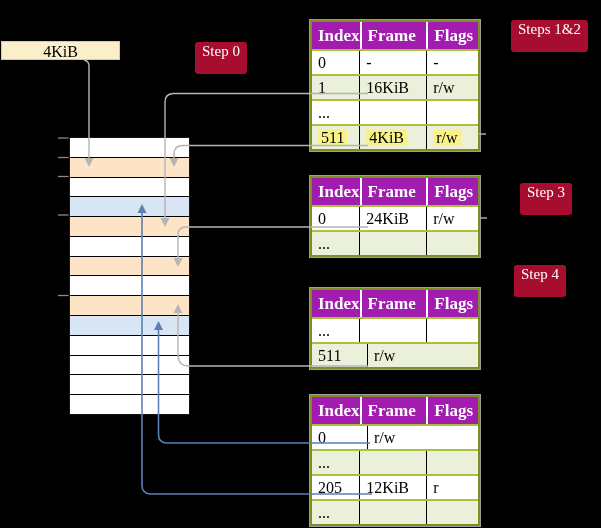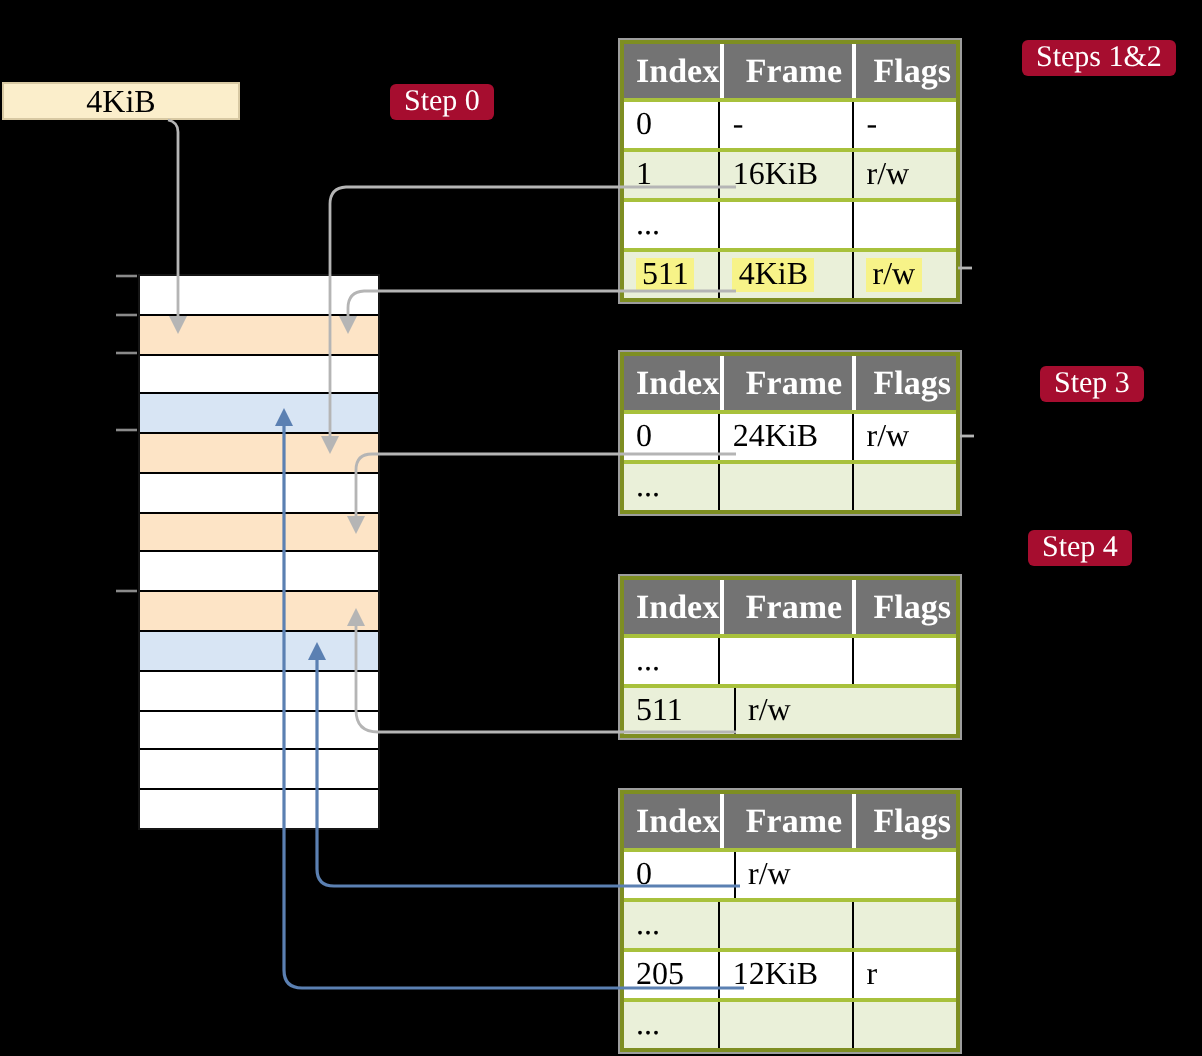--- a/index.html
+++ b/index.html
@@ -9,39 +9,39 @@
   }
   
   .kib-box {
     position:absolute; left:1px; top:41px; width:119px; height:19px;
     background:#fbeecb; color:#000; text-align:center; line-height:20px;
     font-size:16px; border:1px solid #d8c9a3; box-sizing:border-box;
   }
   
   .step-label {
     position:absolute; background:#a60d2f; color:#fff; font-size:15px;
-    height:18px; line-height:18px; padding:0 7px; border-radius:3px;
+    height:32px; line-height:18px; padding:0 7px; border-radius:3px;
     white-space:nowrap;
   }
   
   #memory-strip {
     position:absolute; left:69px; top:137px; width:121px; height:278px;
     display:flex; flex-direction:column; gap:1px; background:#000;
     border:1px solid #151515; box-sizing:border-box;
   }
   .m-row {flex:1;}
   .m-row.white {background:#ffffff;}
   .m-row.orange {background:#fde4c6;}
   .m-row.blue {background:#d8e5f4;}
   
   .pt {
     position:absolute; left:310px; width:166px;
     border:2px solid #7e8e22; outline:1px solid #9d9d9d; background:#fff;
   }
-  .pt-head {display:flex; background:#737373; height:27px;text-align:center;}
+  .pt-head {display:flex; background:#a21caf; height:27px;}
   .pt-hcell {
     color:#fff; font-weight:bold; font-size:17px; line-height:27px;
     padding-left:6px; box-sizing:border-box;
   }
   .pt-hcell + .pt-hcell {border-left:2px solid #fff;}
   .pt-row {display:flex; height:25px; border-top:2px solid #a8c13c; box-sizing:border-box;}
   .pt-row.shade {background:#eaf0d9;}
   .pt-cell {
     box-sizing:border-box; padding:1px 0 0 6px; font-size:16px; color:#000;
     line-height:22px; overflow:hidden;

